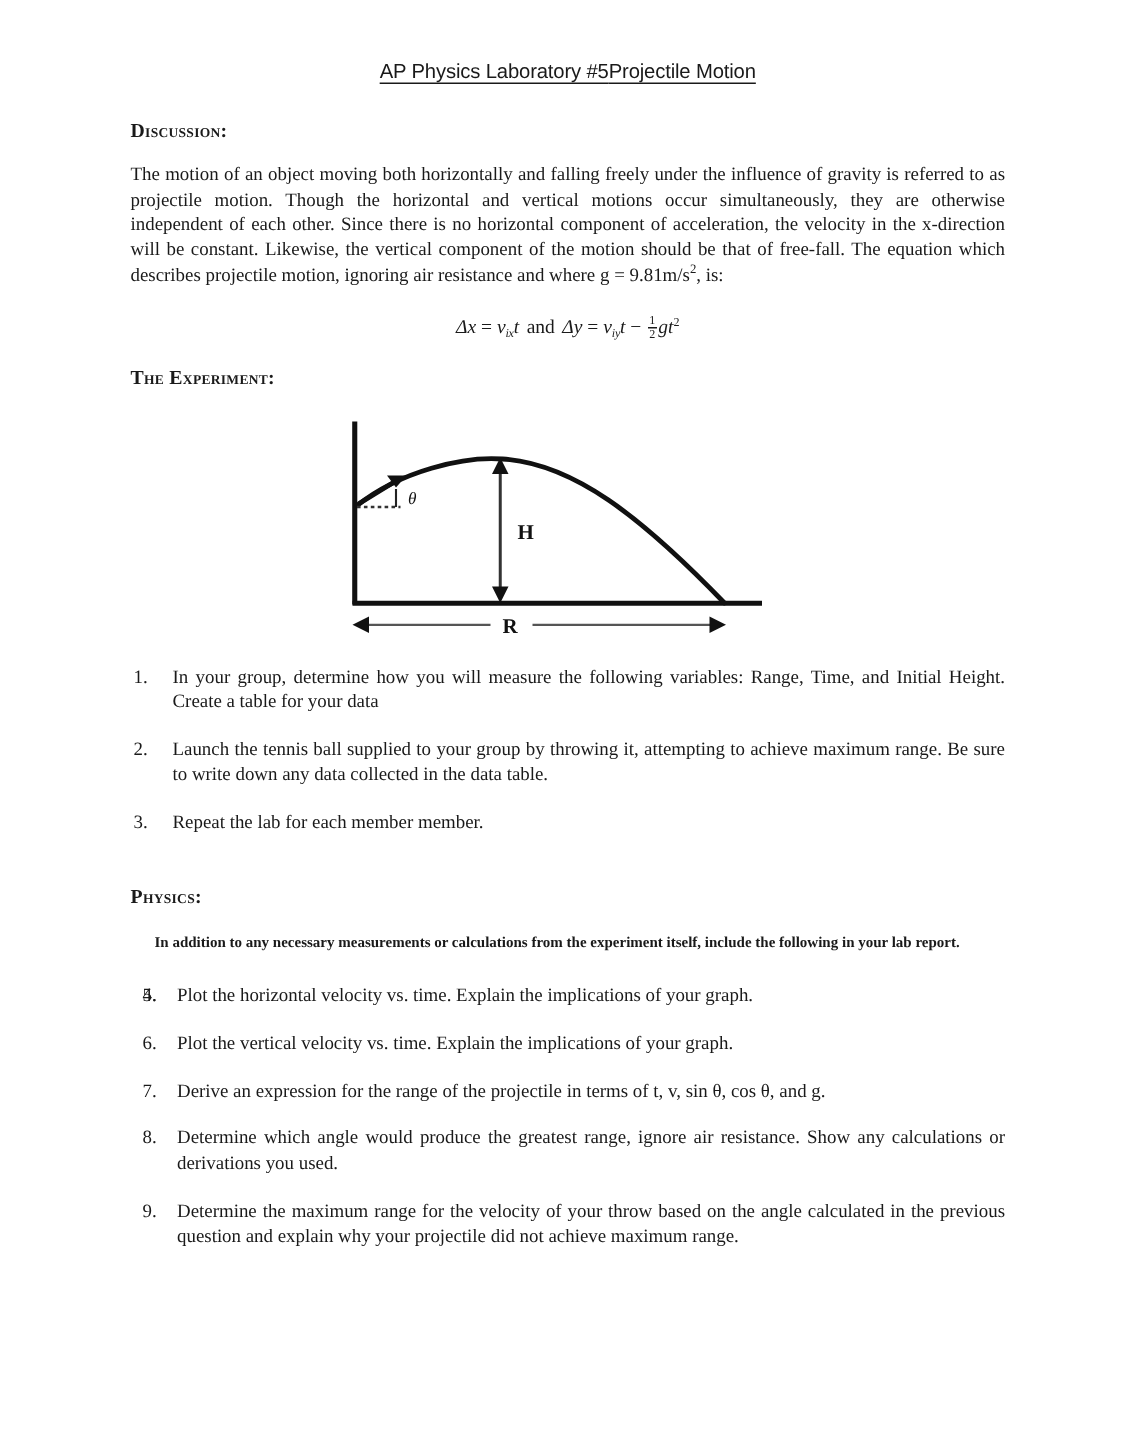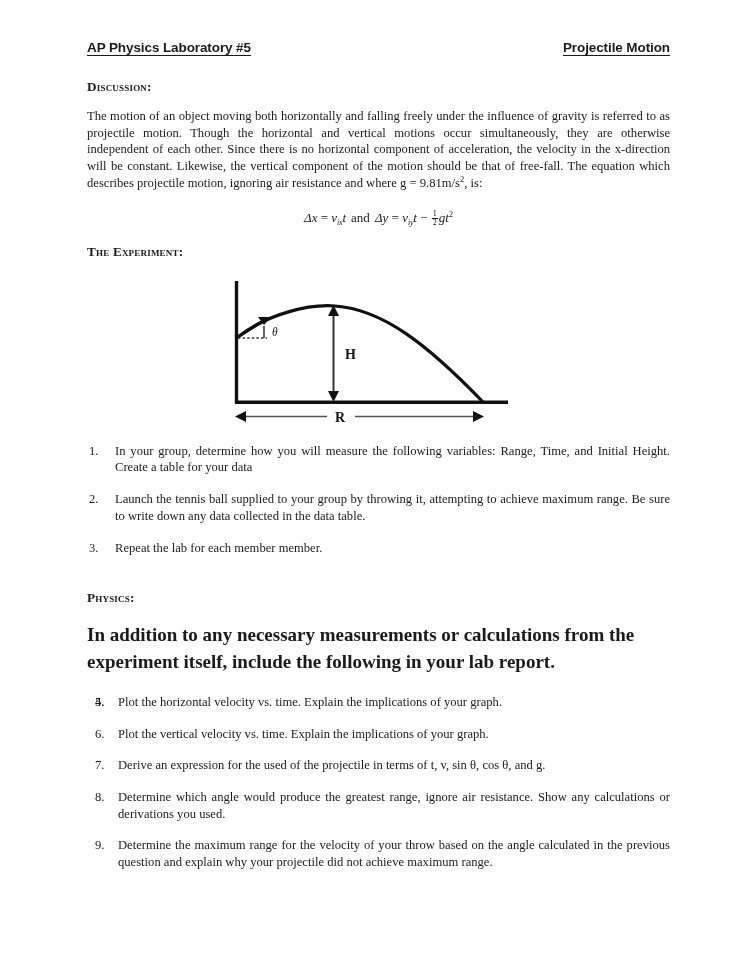--- a/index.html
+++ b/index.html
@@ -25,24 +25,24 @@
   .content {
     position: absolute;
     left: 87px;
     top: 40px;
     width: 583px;
   }
 
   
   .doc-header {
     display: flex;
-    justify-content: space-between;
+    justify-content: center;
     align-items: baseline;
     font-family: "Liberation Sans", "DejaVu Sans", sans-serif;
-    font-weight: bold;
+    font-weight: normal;
     font-size: 13.5px;
     letter-spacing: -0.1px;
     margin-bottom: 24px;
   }
   .doc-header span {
     text-decoration: underline;
     text-underline-offset: 2.5px;
   }
 
   
@@ -56,25 +56,25 @@
 
   
   p.body {
     font-size: 12.6px;
     line-height: 1.32;
     text-align: justify;
     margin: 0;
     font-family: Liberation Serif, serif;
   }
   p.bold-note {
-    font-size: 19px;
+    font-size: 10px;
     line-height: 1.38;
     font-weight: bold;
     text-align: left;
-    margin: 0;
+    margin: 16px;
   }
   sup.sq { font-size: 0.68em; vertical-align: super; }
 
   
   .equation-row {
     text-align: center;
     margin: 18px 0 12px 0;
     font-size: 13px;
   }
   .eq {
@@ -214,21 +214,21 @@
       <li>
         <span class="num">5.</span>
         <span>Plot the horizontal velocity vs. time. Explain the implications of your graph.</span>
       </li>
       <li>
         <span class="num">6.</span>
         <span>Plot the vertical velocity vs. time. Explain the implications of your graph.</span>
       </li>
       <li>
         <span class="num">7.</span>
-        <span>Derive an expression for the used of the projectile in terms of t, v, sin θ, cos θ, and g.</span>
+        <span>Derive an expression for the range of the projectile in terms of t, v, sin θ, cos θ, and g.</span>
       </li>
       <li>
         <span class="num">8.</span>
         <span>Determine which angle would produce the greatest range, ignore air resistance. Show any calculations or derivations you used.</span>
       </li>
       <li>
         <span class="num">9.</span>
         <span>Determine the maximum range for the velocity of your throw based on the angle calculated in the previous question and explain why your projectile did not achieve maximum range.</span>
       </li>
     </ol>

